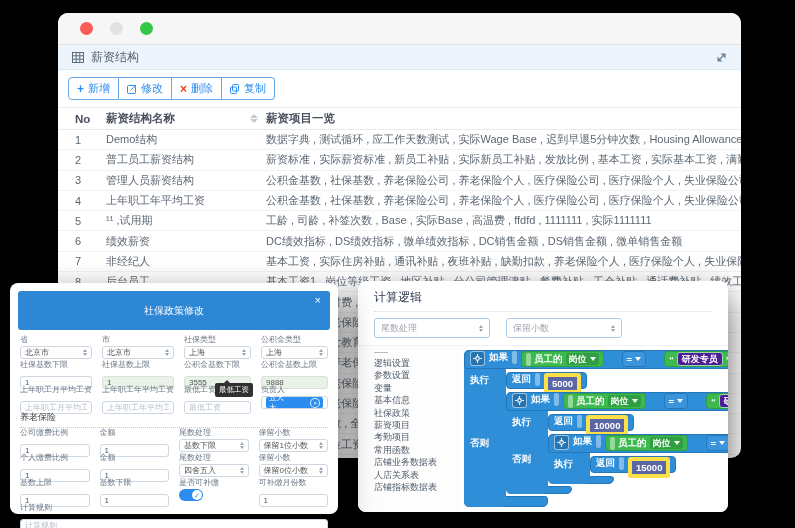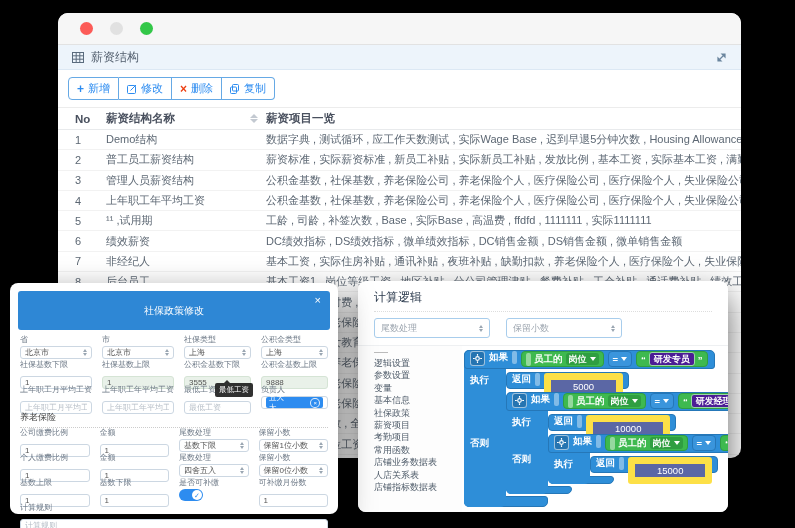--- a/index.html
+++ b/index.html
@@ -64,38 +64,38 @@
   .crow{position:relative;display:flex;align-items:center;min-height:19px;margin-top:2px}
   .kw{position:absolute;left:-36px;color:#fff;font-size:9.5px;font-weight:bold;white-space:nowrap}
   .kww{color:#fff;font-size:9.5px;font-weight:bold;white-space:nowrap}
   .ctail{height:8px;width:66px;background:var(--bblue);border:1px solid #2577b8;
     border-radius:3px 3px 5px 5px;margin:2px 0 0 -42px;box-sizing:border-box}
   .ctail.big{height:11px;width:84px}
   .gear{width:13px;height:13px;border-radius:3px;background:rgba(0,0,0,.18);
     border:1px solid rgba(255,255,255,.55);display:flex;align-items:center;justify-content:center;
     flex:none;cursor:pointer}
   .socket{width:5px;height:13px;background:rgba(255,255,255,.4);border-radius:2px;flex:none}
-  .cond{display:flex;align-items:center;gap:4px}
+  .cond{display:flex;align-items:center;gap:18px}
   .gpill{background:#3eb94f;border:1px solid #2f9e41;border-radius:4px;color:#fff;font-size:9.5px;
     font-weight:bold;display:flex;align-items:center;gap:3px;padding:0 4px;height:16px;
     box-sizing:border-box}
   .gdd{background:#2f9e41;border-radius:3px;padding:0 3px;display:flex;align-items:center;gap:3px;
     height:12px;font-size:9px;cursor:pointer}
   .tri{width:0;height:0;border-left:3px solid transparent;border-right:3px solid transparent;
     border-top:4px solid #fff}
   .eqpill{background:#3a95dc;border:1px solid #2577b8;border-radius:4px;color:#fff;font-size:9.5px;
     font-weight:bold;padding:0 4px;display:flex;gap:3px;align-items:center;height:16px;
     box-sizing:border-box;cursor:pointer}
   .nbox{background:#4c1d95;border:1px solid #9ad8a4;border-radius:3px;padding:0 4px;height:12px;
     display:flex;align-items:center;font-size:9px}
   .ret{display:flex;align-items:flex-start;gap:4px;background:var(--bblue);border:1px solid #2577b8;
     border-radius:4px;padding:0 5px;color:#fff;font-size:9.5px;font-weight:bold;height:17px;
     box-sizing:border-box}
-  .val{background:#5b67a5;border:7px solid #fde047;border-radius:3px;padding:0 22px;color:#fff;
-    font-weight:normal;font-size:9.5px;height:13px;display:flex;align-items:center}
+  .val{background:#5b67a5;border:4px solid #fde047;border-radius:3px;padding:0 4px;color:#fff;
+    font-weight:bold;font-size:9.5px;height:13px;display:flex;align-items:center}
 
   
   .modal{position:absolute;left:10px;top:283px;width:328px;height:231px;background:#fff;
     border-radius:8px;box-shadow:0 14px 34px rgba(0,0,0,.6);z-index:30;box-sizing:border-box}
   .modal-header{margin:8px 8px 0;height:39px;background:#2e87d5;border-radius:3px;display:flex;
     align-items:center;justify-content:center;color:#fff;font-size:10px;position:relative}
   .modal-close{position:absolute;right:9px;top:4px;color:#fff;font-size:11px;line-height:1;
     cursor:pointer}
   .modal-body{padding:5px 10px 0;position:relative}
   .mgrid{display:grid;grid-template-columns:repeat(4,1fr);column-gap:10px}

